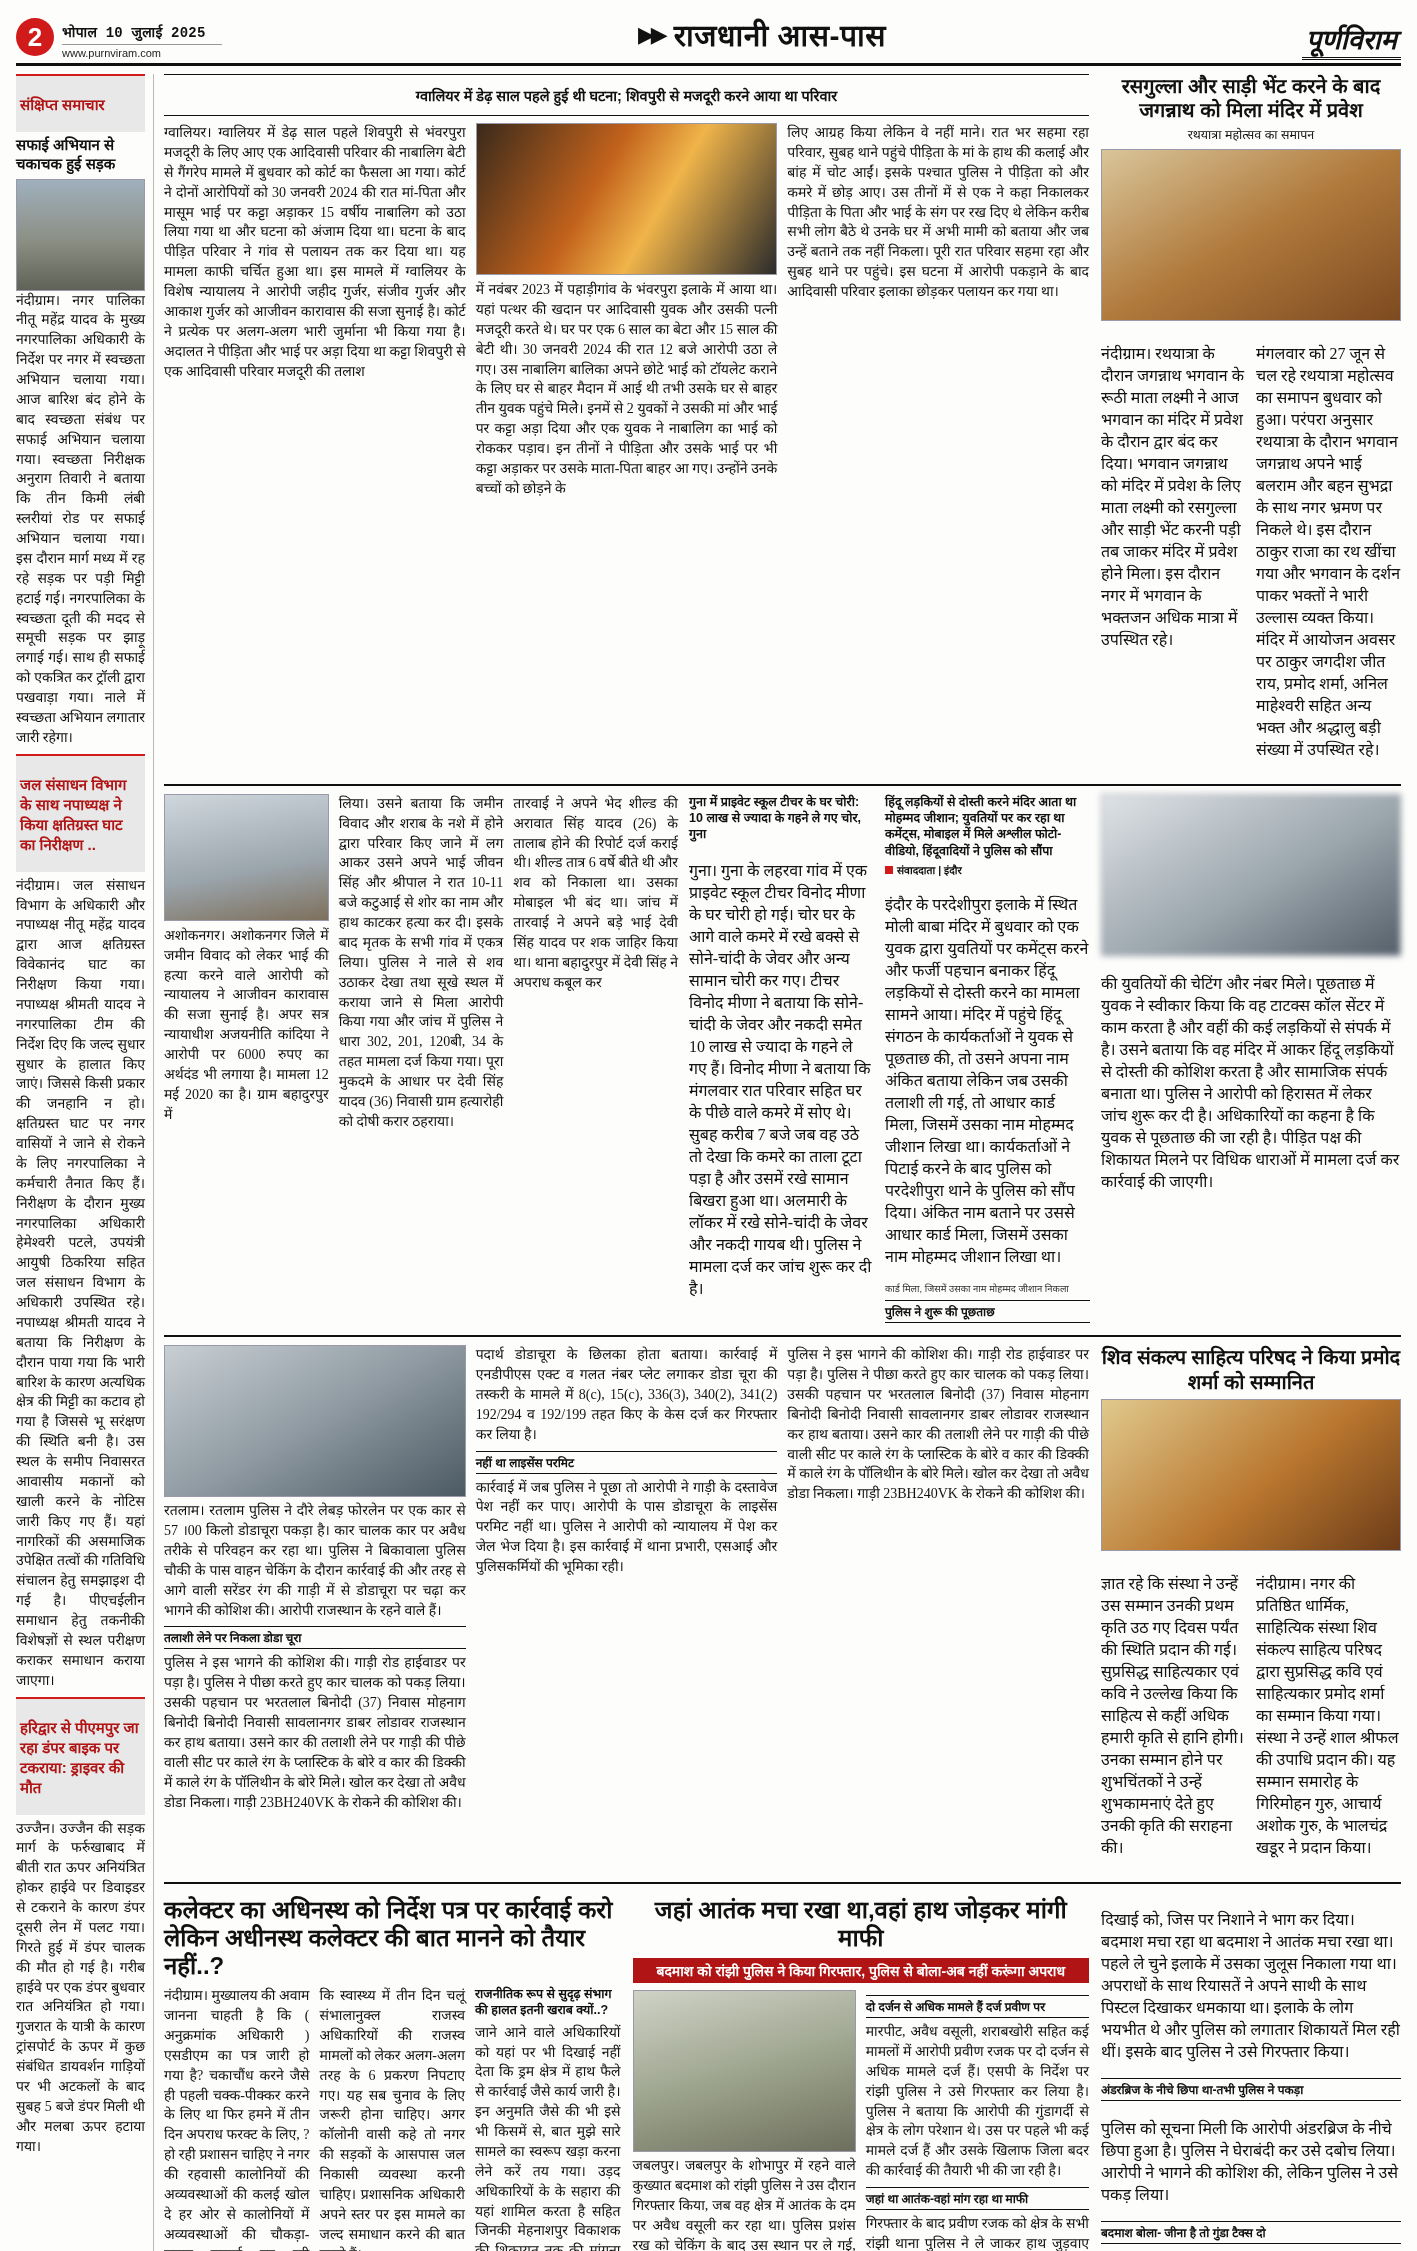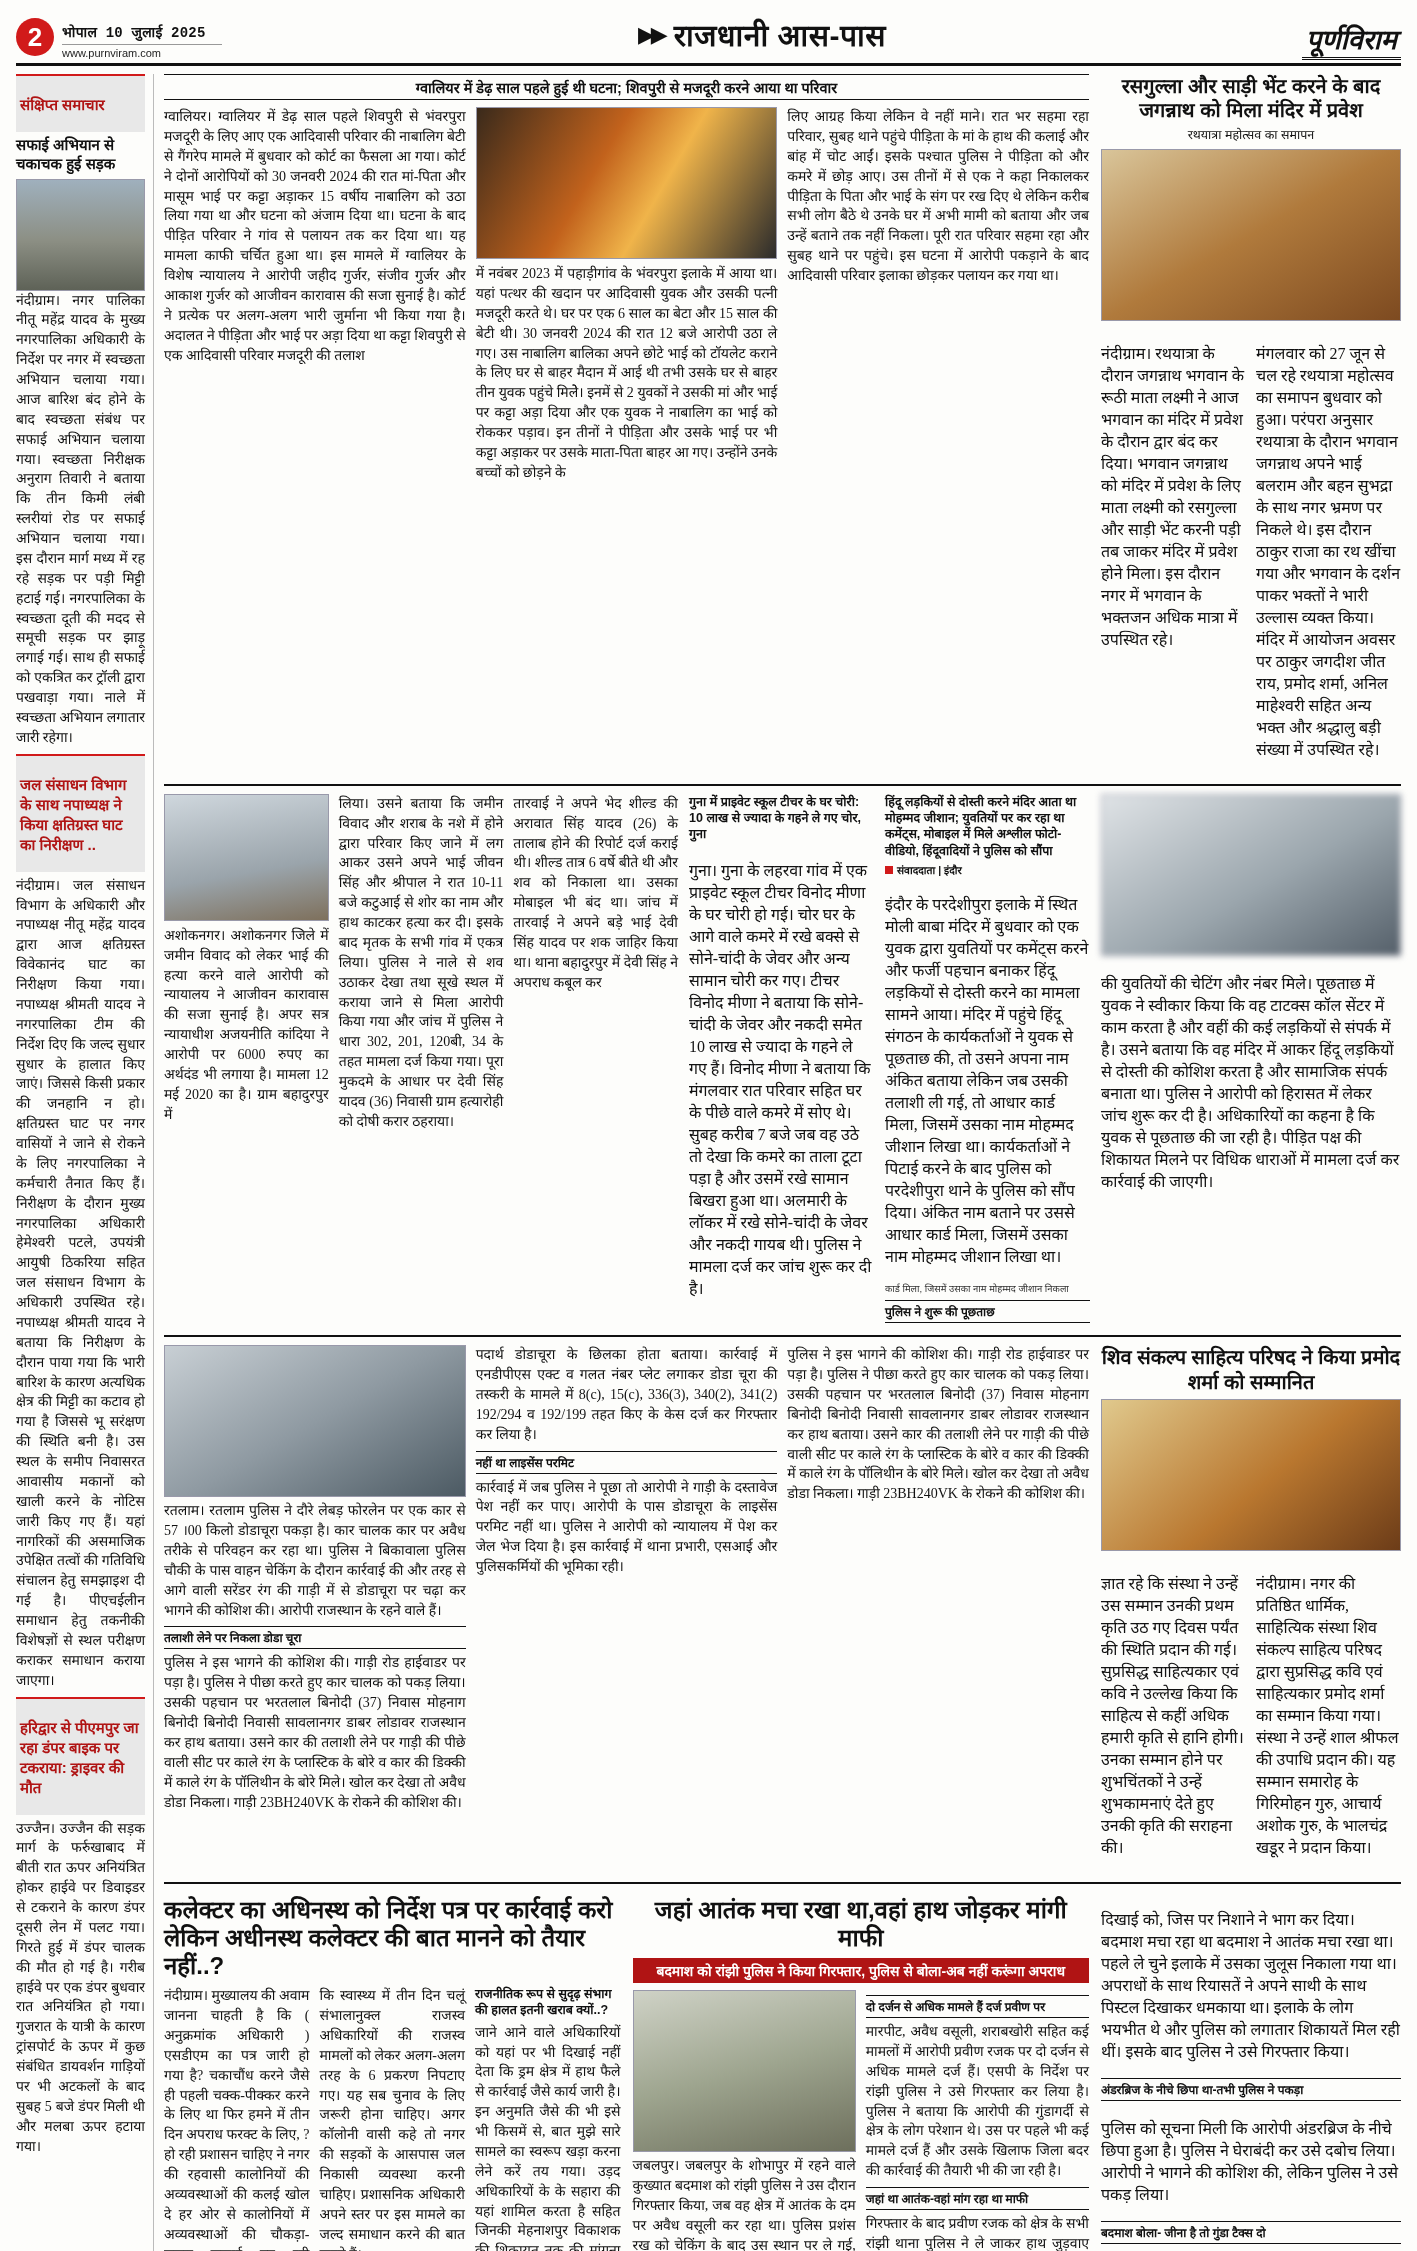--- a/index.html
+++ b/index.html
@@ -107,21 +107,21 @@
   
   .lead-title{
     font-family:"Liberation Sans",sans-serif;
     font-weight:bold;
     font-size:37px;line-height:1.12;text-align:center;margin:2px 0 6px 0;
     letter-spacing:-.3px;
   }
   .lead-sub{
     text-align:center;font-family:"Liberation Sans",sans-serif;
     font-weight:bold;font-size:14.5px;border-top:1px solid #111;border-bottom:1px solid #111;
-    padding:2px 0;margin:0 0 7px 0;
+    padding:10px 0;margin:0 0 7px 0;
   }
   .cols3{display:grid;grid-template-columns:repeat(3,1fr);gap:10px;}
   .cols2{display:grid;grid-template-columns:repeat(2,1fr);gap:10px;}
   .col{min-width:0;}
   .sub-h{
     font-family:"Liberation Sans",sans-serif;
     font-weight:bold;font-size:12.5px;line-height:1.3;margin:0 0 4px 0;
   }
   .mid-title{
     font-family:"Liberation Sans",sans-serif;

